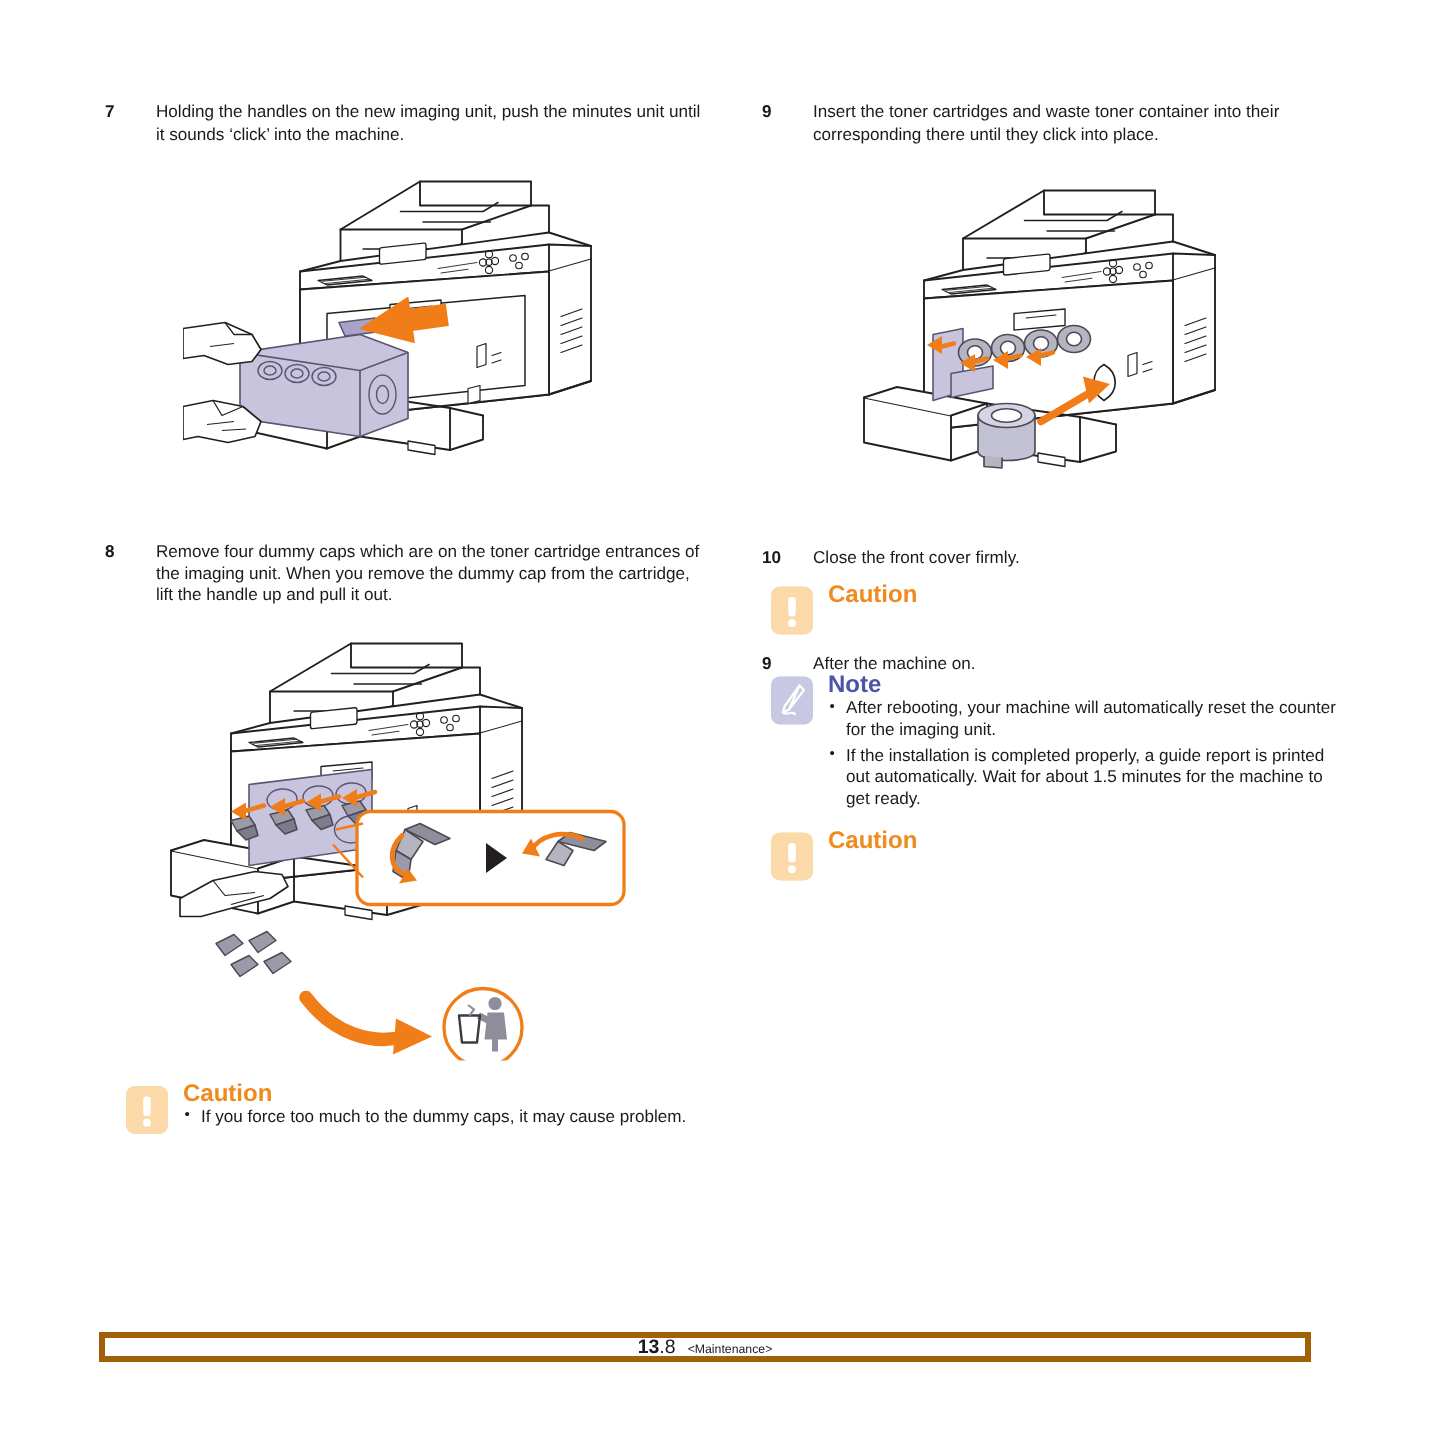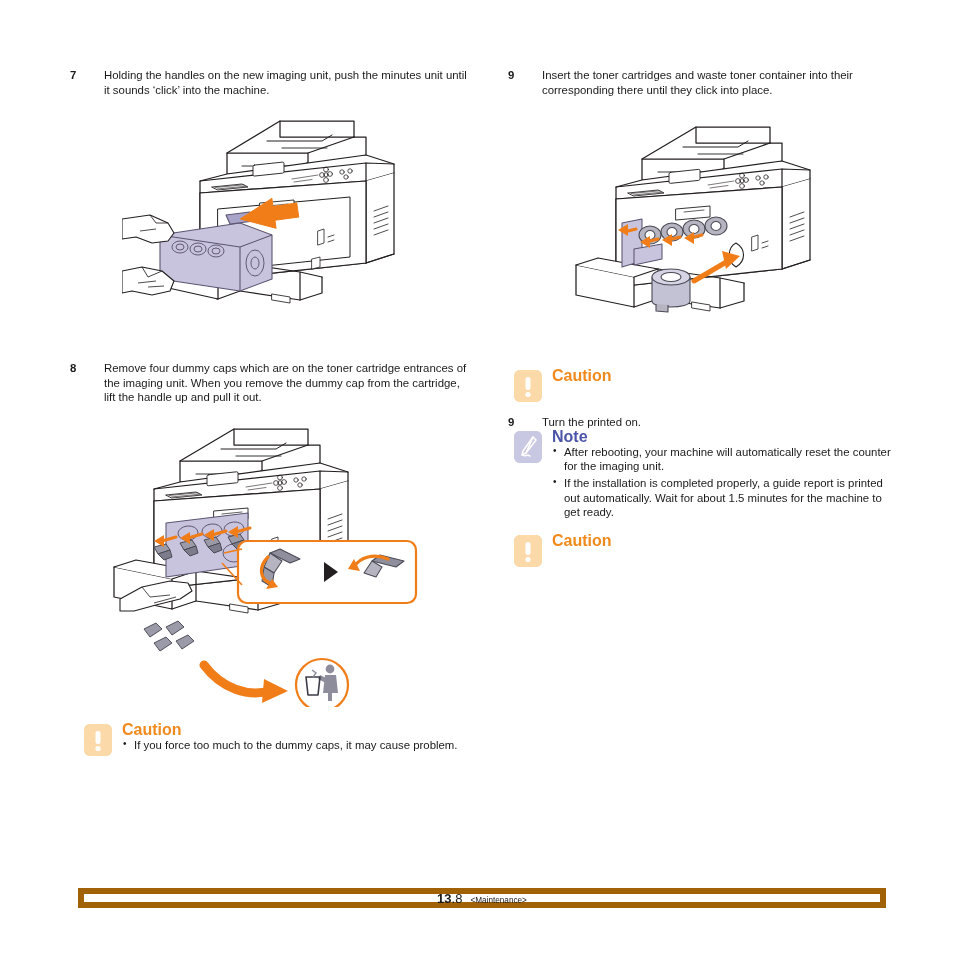--- a/index.html
+++ b/index.html
@@ -87,25 +87,25 @@
     font-size: 10px;
   }
 
   
   .fig { position: relative; }
   .fig svg { display: block; }
 
   
   .footer-bar {
     position: absolute;
-    left: 78px;
+    left: 66px;
     top: 888px;
     width: 808px;
     height: 20px;
-    border: 6px solid #a16207;
+    border: 4px solid #a16207;
     box-sizing: border-box;
   }
   .footer-inner {
     position: absolute;
     left: 0; right: 0; top: 50%;
     transform: translateY(-50%);
     text-align: center;
     white-space: nowrap;
   }
   .pg-major { font-size: 13px; font-weight: bold; letter-spacing: 0; }
@@ -507,35 +507,39 @@
           <path d="M144 121 L134 127 L144 133 Z"></path>
         </g>
 
         <path d="M144 170 L178 150" stroke="#f07d18" stroke-width="5" fill="none" stroke-linecap="round"></path>
         <path d="M172 140 L190 145 L176 158 Z" fill="#f07d18"></path>
       </svg>
     </div>
 
     <div class="spacer-18"></div>
 
+    <div class="step" style="margin-top:6px;">
+      <span class="num">10</span>
+      <span class="txt">Close the front cover firmly.</span>
+    </div>
 
     <div class="admon caution" style="margin-top:10px;">
       <span class="badge">
         <svg width="28" height="32" viewBox="0 0 28 32">
           <rect x="0" y="0" width="28" height="32" rx="6" fill="#fbd9a9"></rect>
           <rect x="11.5" y="7" width="5" height="13" rx="2.2" fill="#ffffff"></rect>
           <circle cx="14" cy="24.5" r="2.6" fill="#ffffff"></circle>
         </svg>
       </span>
       <div class="title">Caution</div>
     </div>
 
     <div class="step" style="margin-top:12px;">
       <span class="num">9</span>
-      <span class="txt">Turn the printed on.</span>
+      <span class="txt">After the machine on.</span>
     </div>
 
     <div class="admon note" style="margin-top:0;">
       <span class="badge">
         <svg width="28" height="32" viewBox="0 0 28 32">
           <rect x="0" y="0" width="28" height="32" rx="6" fill="#c9c8e2"></rect>
           <g fill="none" stroke="#ffffff" stroke-width="1.5" stroke-linejoin="round" stroke-linecap="round">
             <path d="M19 6 L22 9 L12 22 L8 24 L9 20 Z"></path>
             <path d="M19 6 L12 22"></path>
             <path d="M8 24 C 11 26, 13 23, 16 25"></path>

